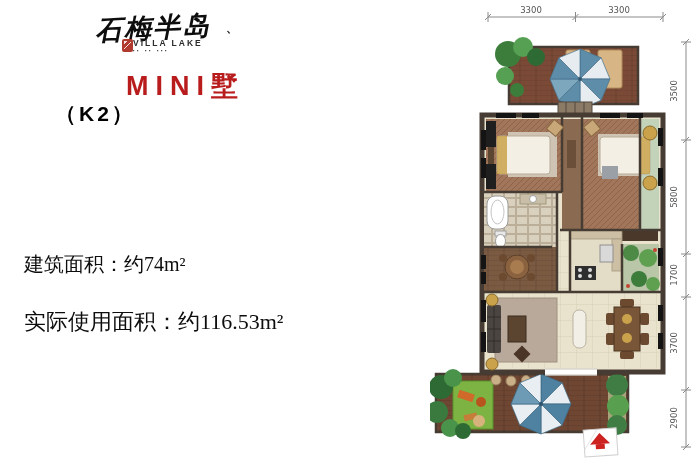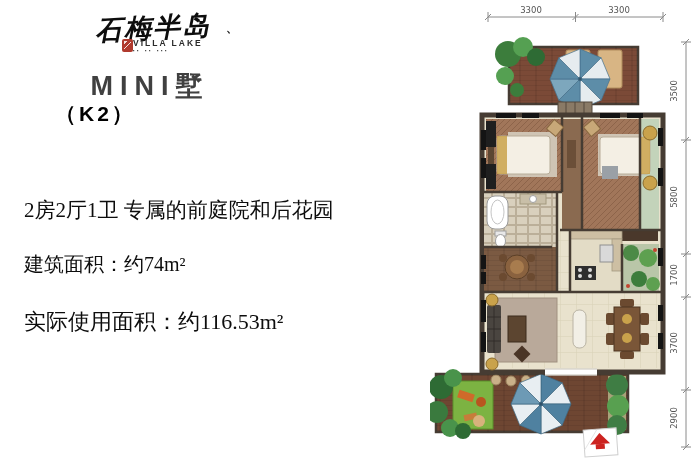--- a/index.html
+++ b/index.html
@@ -9,22 +9,22 @@
   .abs{position:absolute;}
   .calligraphy{left:78px;top:10px;width:150px;text-align:center;font-size:27px;font-weight:bold;
     letter-spacing:2px;transform:rotate(-3deg);font-style:italic;}
   .accent{left:226px;top:20px;font-size:12px;font-weight:bold;}
   .sealrow{left:122px;top:39px;width:110px;height:18px;display:flex;align-items:flex-start;gap:0;}
   .seal{width:11px;height:13px;background:#b03a2e;border-radius:2px;position:relative;}
   .seal:after{content:"";position:absolute;left:2px;top:2px;right:2px;bottom:2px;
     background:linear-gradient(135deg,rgba(255,255,255,.85) 22%,transparent 23%,transparent 47%,rgba(255,255,255,.85) 48%,rgba(255,255,255,.85) 55%,transparent 56%);}
   .subbrand{font-size:8.5px;font-weight:bold;letter-spacing:2px;color:#2b2b2b;line-height:9px;}
   .tagline{font-size:4.5px;letter-spacing:2.5px;color:#444;line-height:6px;}
-  .minititle{left:55px;top:68px;width:190px;text-align:center;font-size:27px;font-weight:bold;
-    letter-spacing:7px;color:#404040;}
+  .minititle{left:55px;top:68px;width:190px;text-align:right;font-size:27px;font-weight:bold;
+    letter-spacing:7px;color:#b91c1c;}
   .variant{left:55px;top:100px;width:190px;text-align:left;font-size:21px;font-weight:bold;
     letter-spacing:3px;color:#000;}
   .headline{left:24px;top:196px;font-size:21px;}
   .area1{left:24px;top:251px;font-size:20px;text-align:center;}
   .area2{left:24px;top:307px;font-size:22px;}
   svg text{font-family:"DejaVu Sans","Liberation Sans",sans-serif;}
 </style>
 </head>
 <body>
 <div id="stage">
@@ -33,21 +33,20 @@
 <div class="abs accent cn">、</div>
 <div class="abs sealrow">
   <div class="seal"></div>
   <div>
     <div class="subbrand">VILLA LAKE</div>
     <div class="tagline">▪▪ ▪▪ ▪▪▪</div>
   </div>
 </div>
 <div class="abs minititle">MINI墅</div>
 <div class="abs variant">（K2）</div>
-<div class="abs headline cn">2房2厅1卫 专属的前庭院和后花园</div>
 <div class="abs area1 cn">建筑面积：约74m²</div>
 <div class="abs area2 cn">实际使用面积：约116.53m²</div>
 
 <svg class="abs" style="left:430px;top:0;width:270px;height:463px" viewBox="430 0 270 463">
   <defs>
     <pattern id="tile" width="16" height="16" patternUnits="userSpaceOnUse">
       <path d="M16 0H0V16" fill="none" stroke="#d8cfb6" stroke-width="1"></path>
     </pattern>
     <pattern id="hatch" width="6" height="6" patternUnits="userSpaceOnUse">
       <path d="M0 6L6 0" stroke="rgba(60,30,10,0.20)" stroke-width="1"></path>

